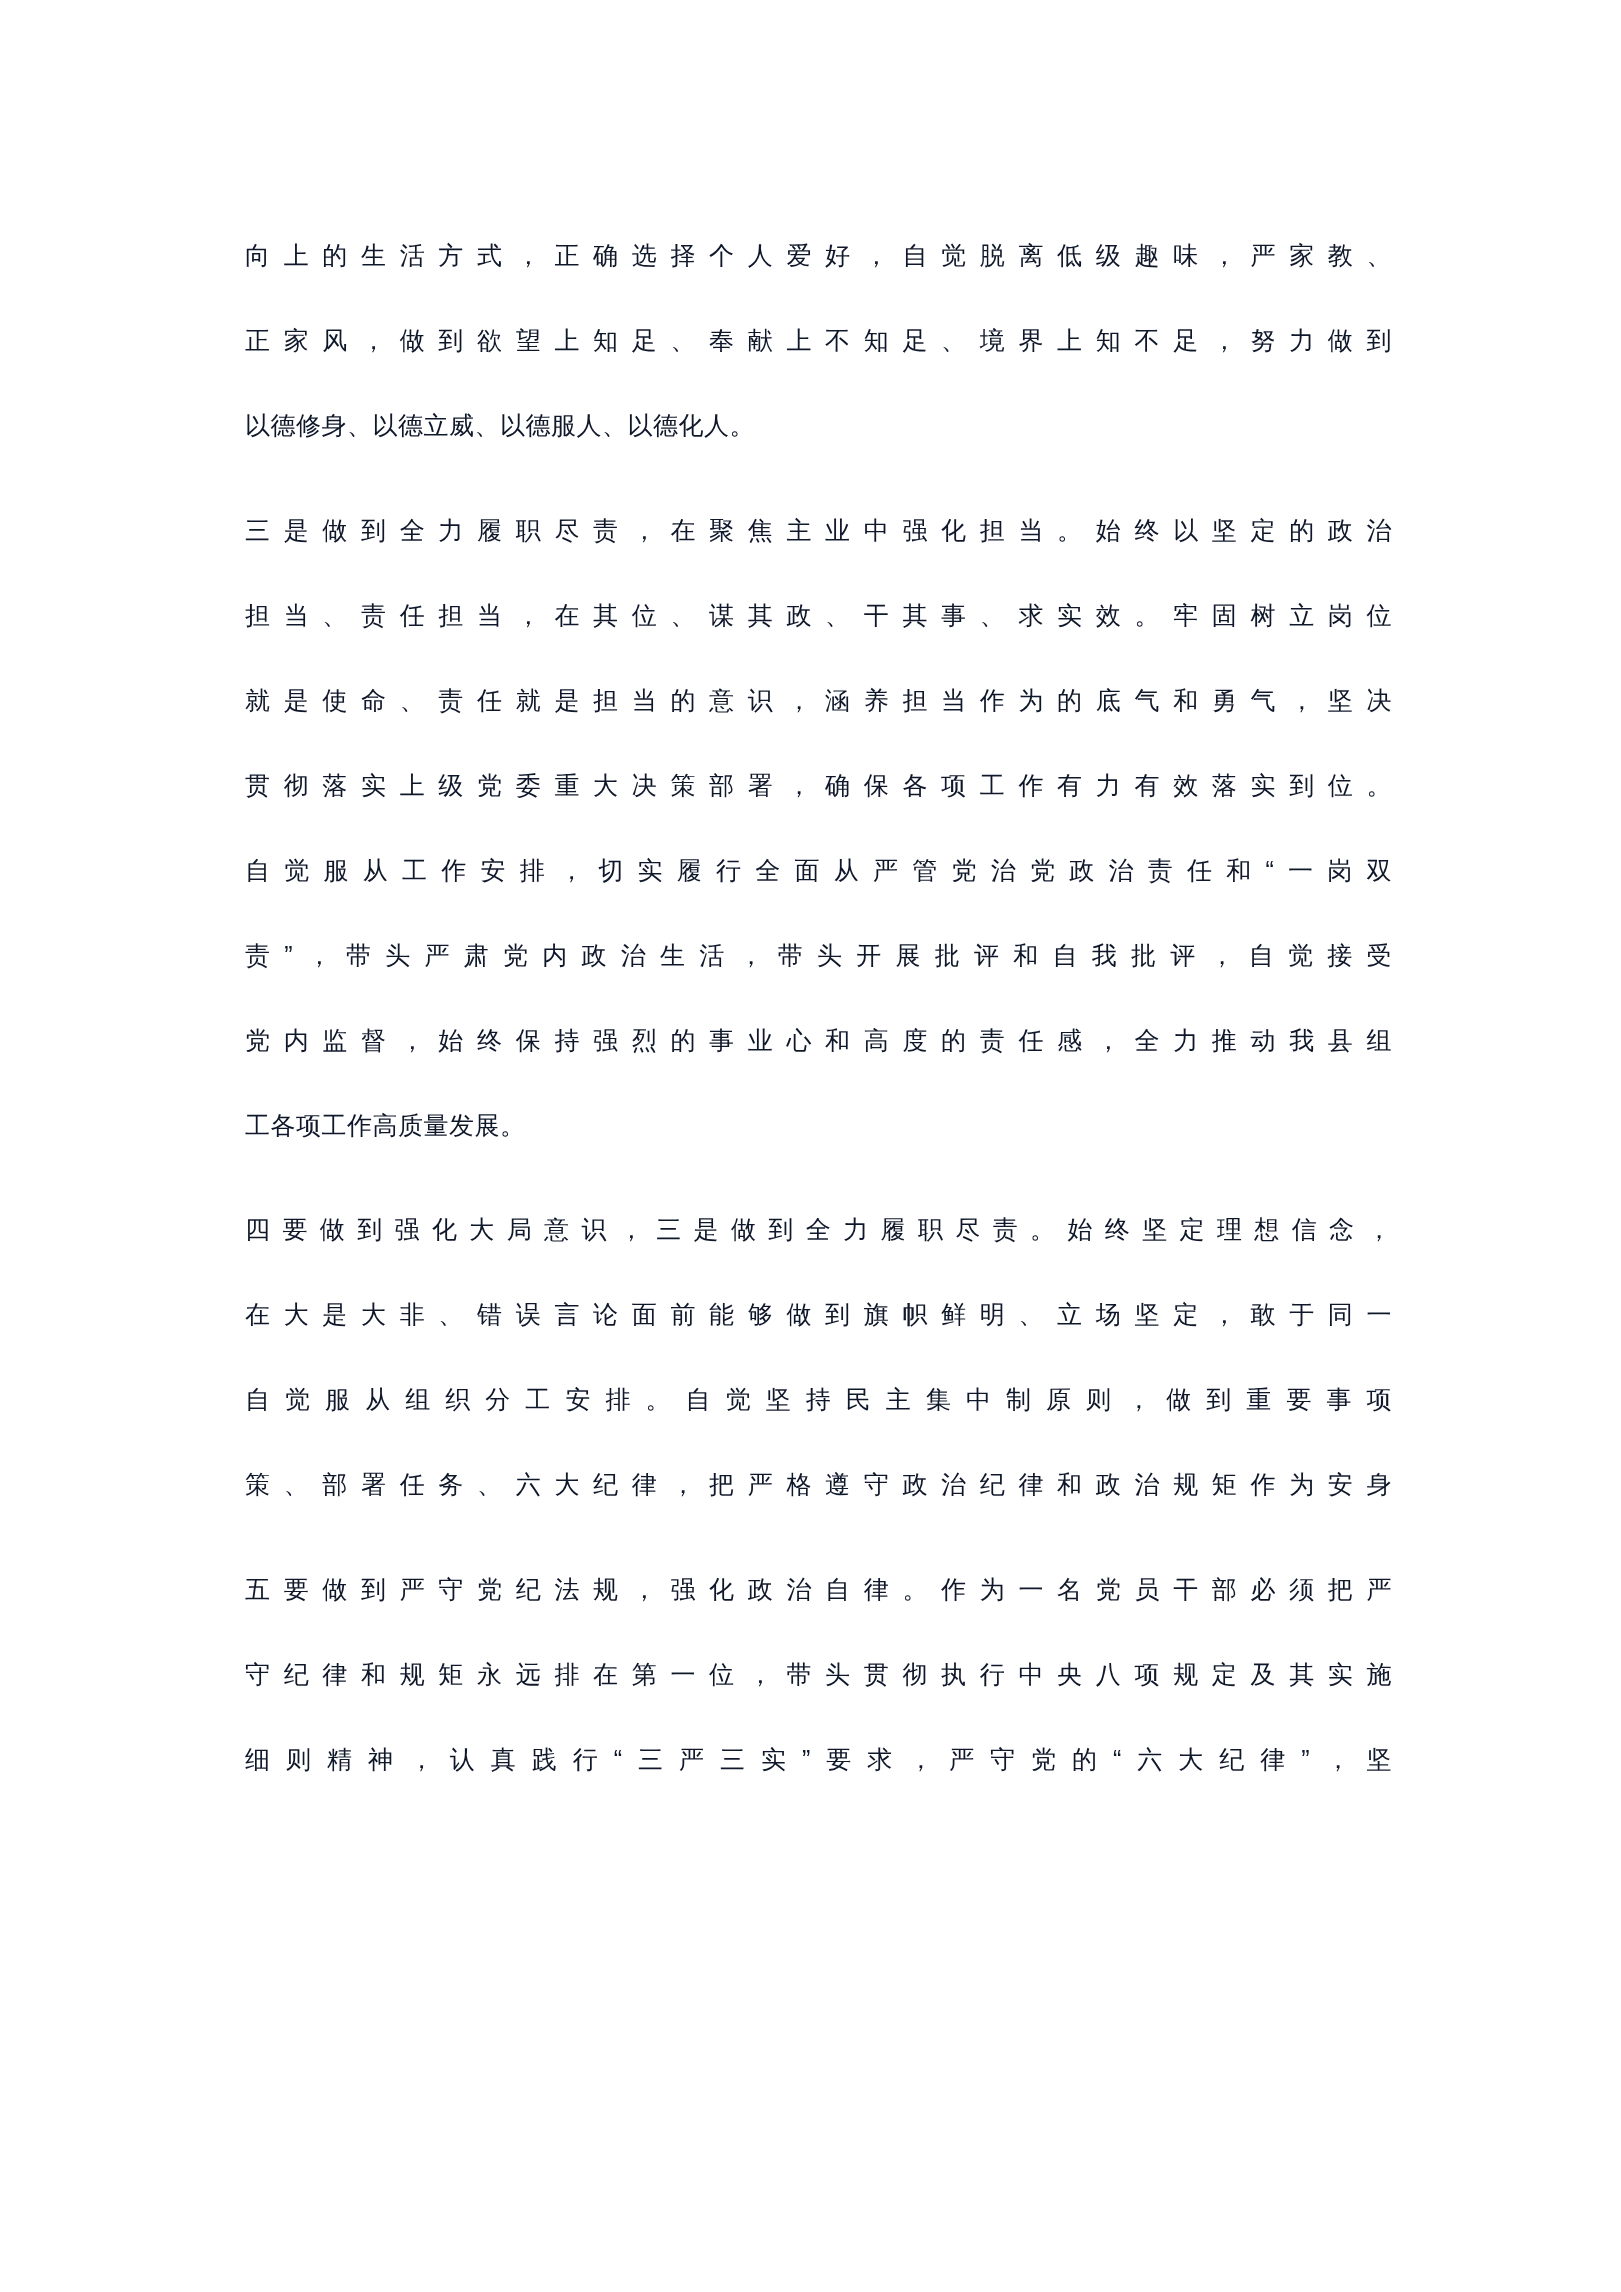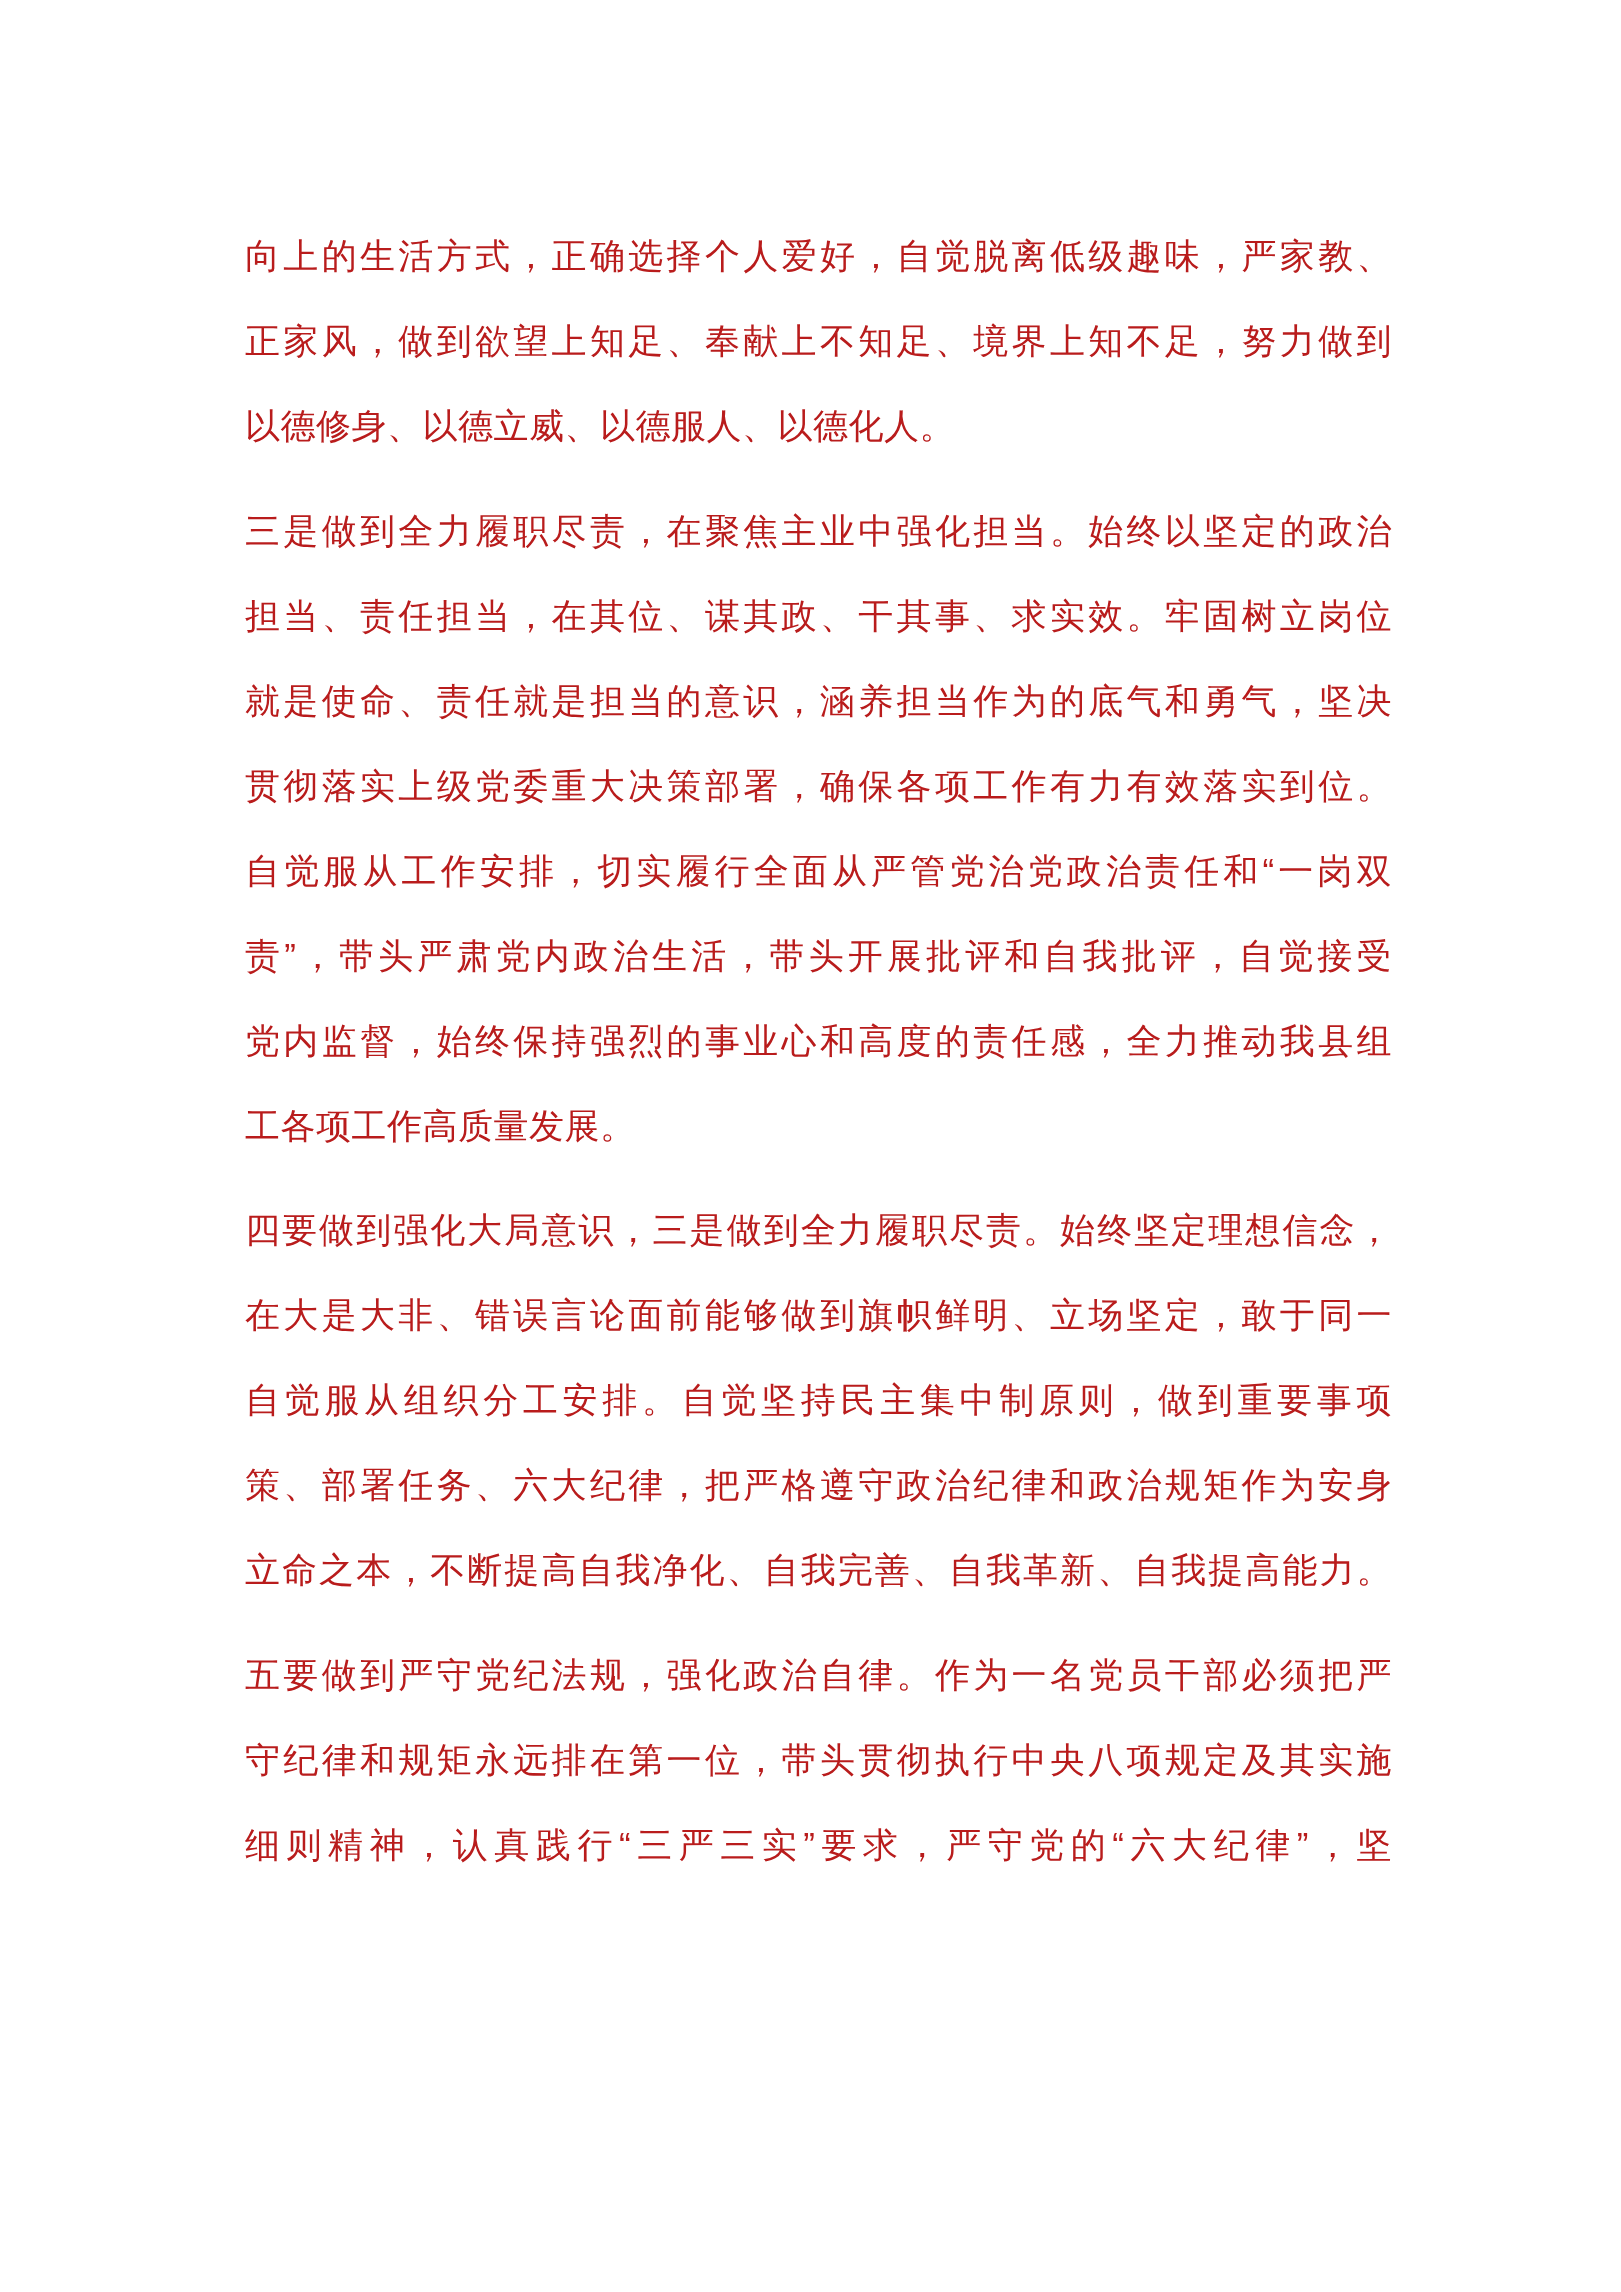--- a/index.html
+++ b/index.html
@@ -20,25 +20,25 @@
     left: 245px;
     top: 213px;
     width: 1147px;
     color: #000000;
   }
   .para {
     margin: 0 0 19.6px 0;
     padding: 0;
   }
   .line {
-    font-size: 35px;
+    font-size: 25px;
     letter-spacing: 0.5px;
     line-height: 85px;
     height: 85px;
-    color: #b91c1c;
+    color: #0f172a;
     text-align: justify;
     text-align-last: justify;
     overflow: visible;
   }
   .line.no-stretch {
     text-align: right;
     text-align-last: left;
   }
 </style>
 </head>
@@ -62,21 +62,20 @@
       <div class="line">责”，带头严肃党内政治生活，带头开展批评和自我批评，自觉接受</div>
       <div class="line">党内监督，始终保持强烈的事业心和高度的责任感，全力推动我县组</div>
       <div class="line no-stretch">工各项工作高质量发展。</div>
     </div>
 
     <div class="para">
       <div class="line">四要做到强化大局意识，三是做到全力履职尽责。始终坚定理想信念，</div>
       <div class="line">在大是大非、错误言论面前能够做到旗帜鲜明、立场坚定，敢于同一</div>
       <div class="line">自觉服从组织分工安排。自觉坚持民主集中制原则，做到重要事项</div>
       <div class="line">策、部署任务、六大纪律，把严格遵守政治纪律和政治规矩作为安身</div>
-      <div class="line">立命之本，不断提高自我净化、自我完善、自我革新、自我提高能力。</div>
     </div>
 
     <div class="para">
       <div class="line">五要做到严守党纪法规，强化政治自律。作为一名党员干部必须把严</div>
       <div class="line">守纪律和规矩永远排在第一位，带头贯彻执行中央八项规定及其实施</div>
       <div class="line">细则精神，认真践行“三严三实”要求，严守党的“六大纪律”，坚</div>
     </div>
 
   </div>
 </div>

